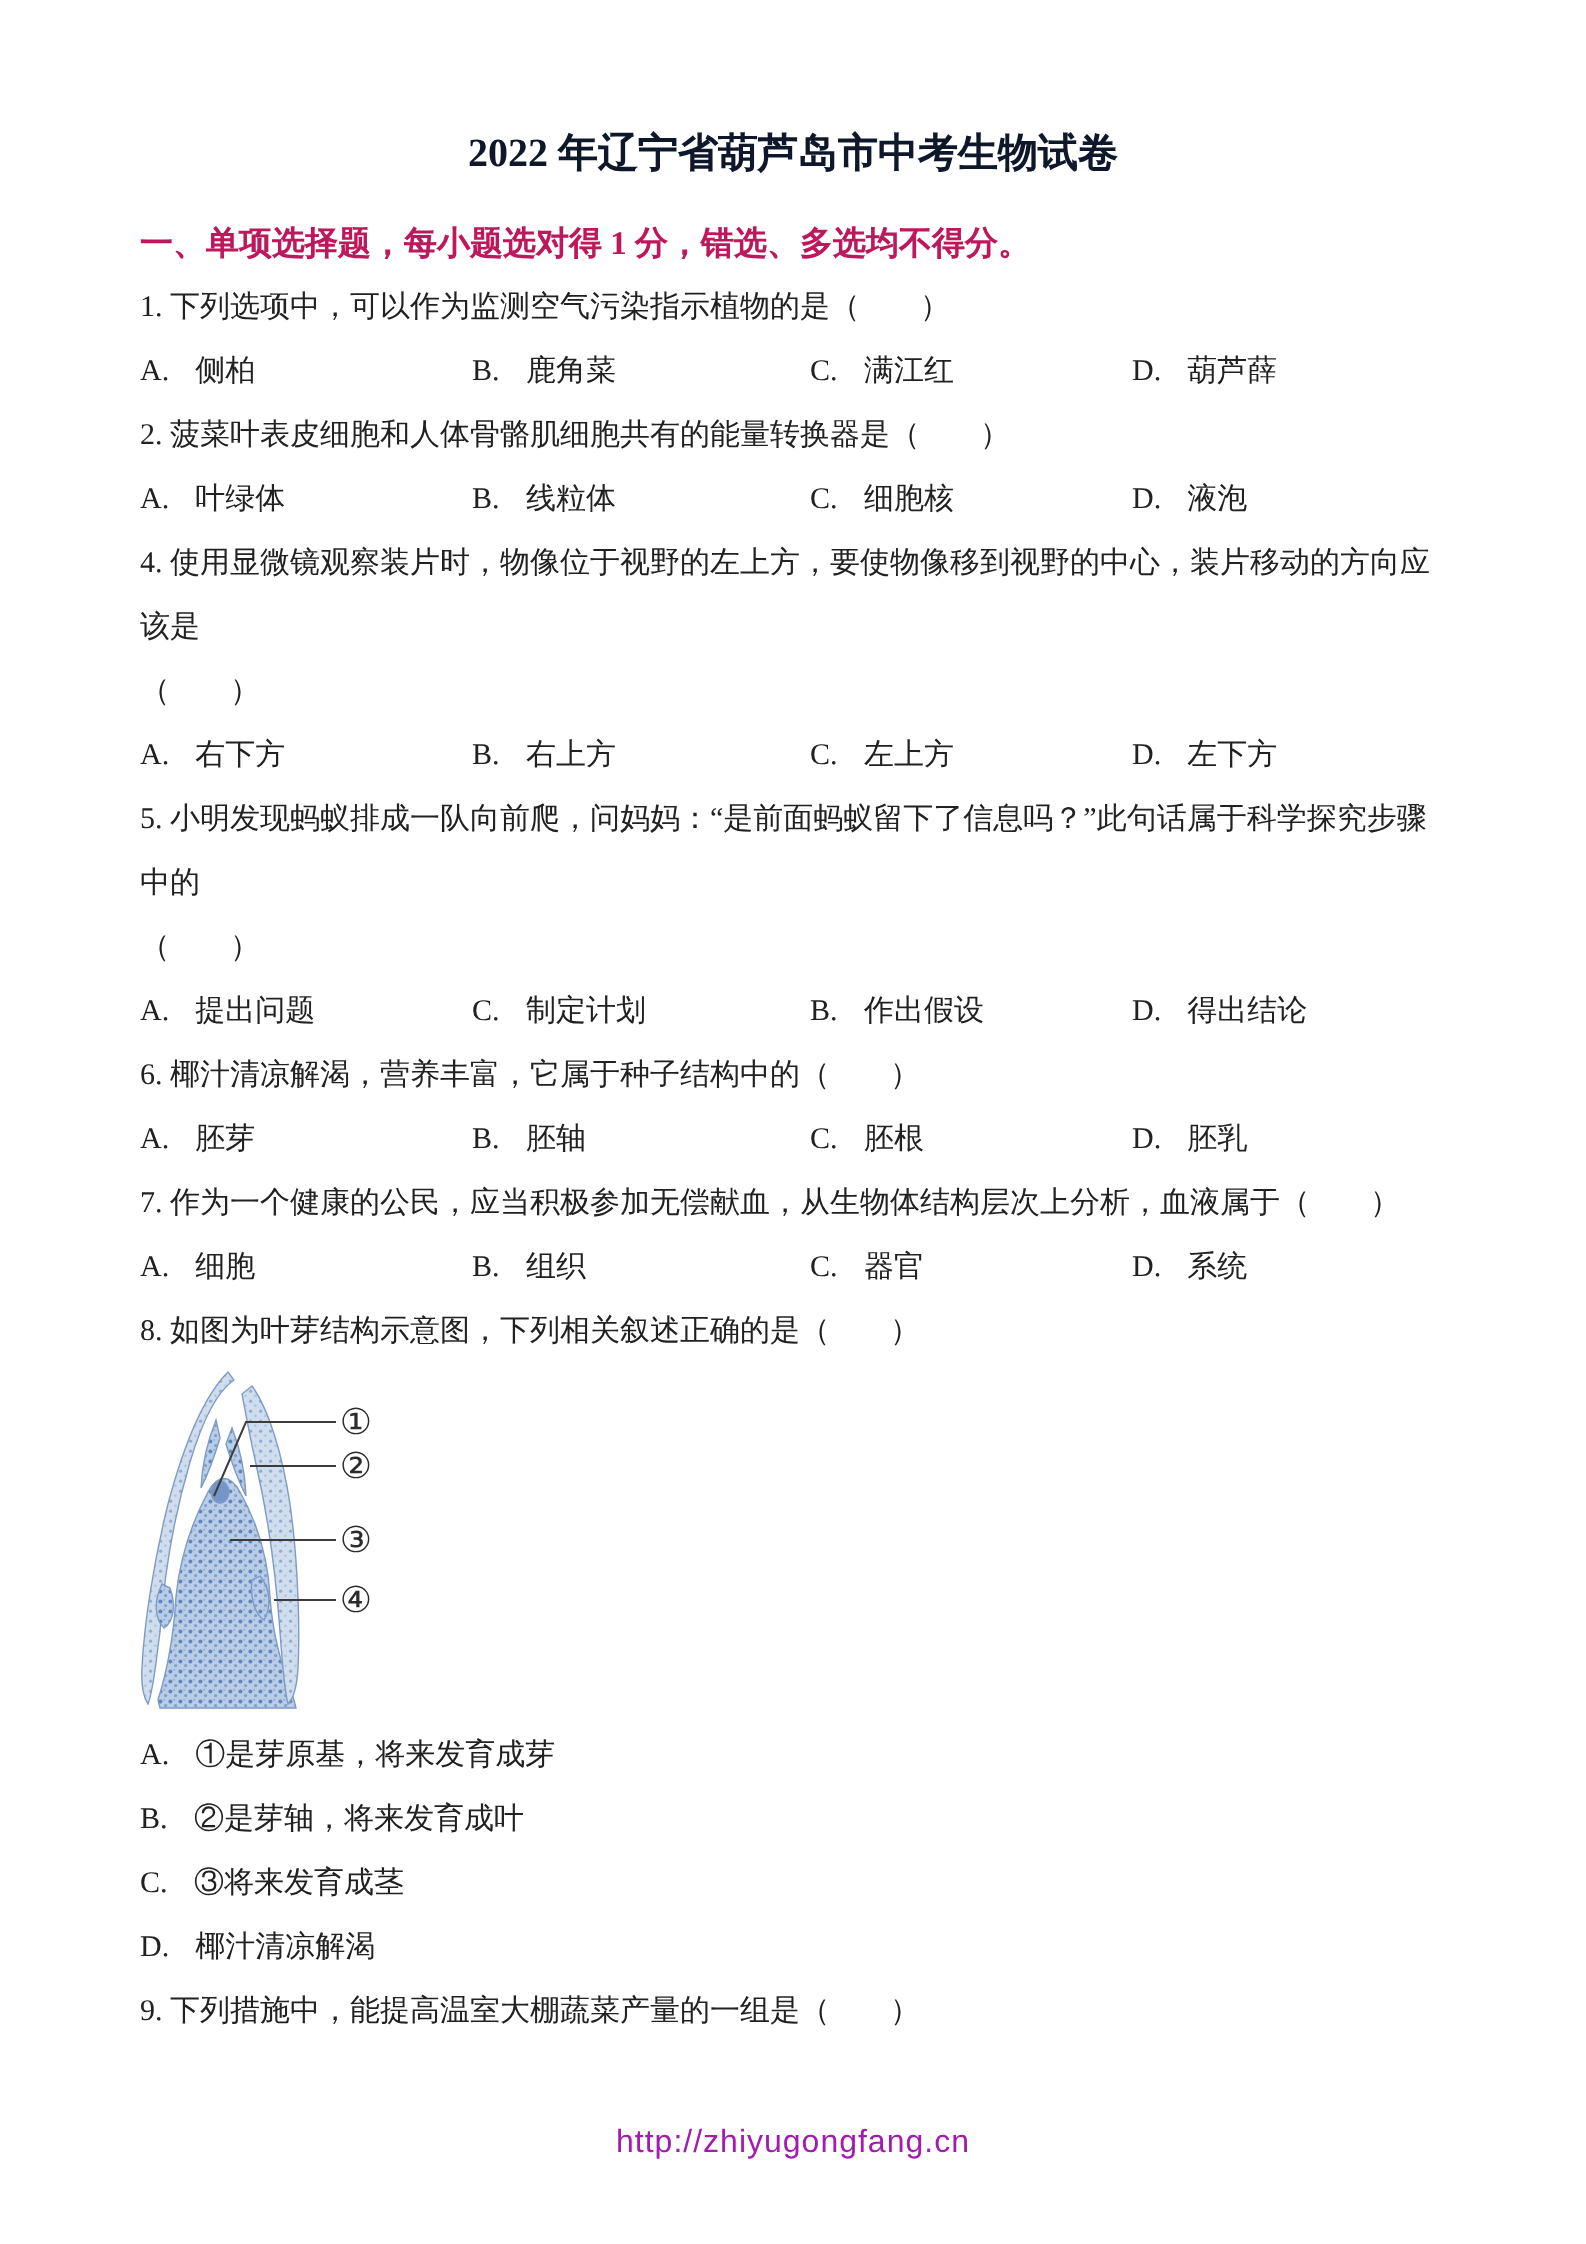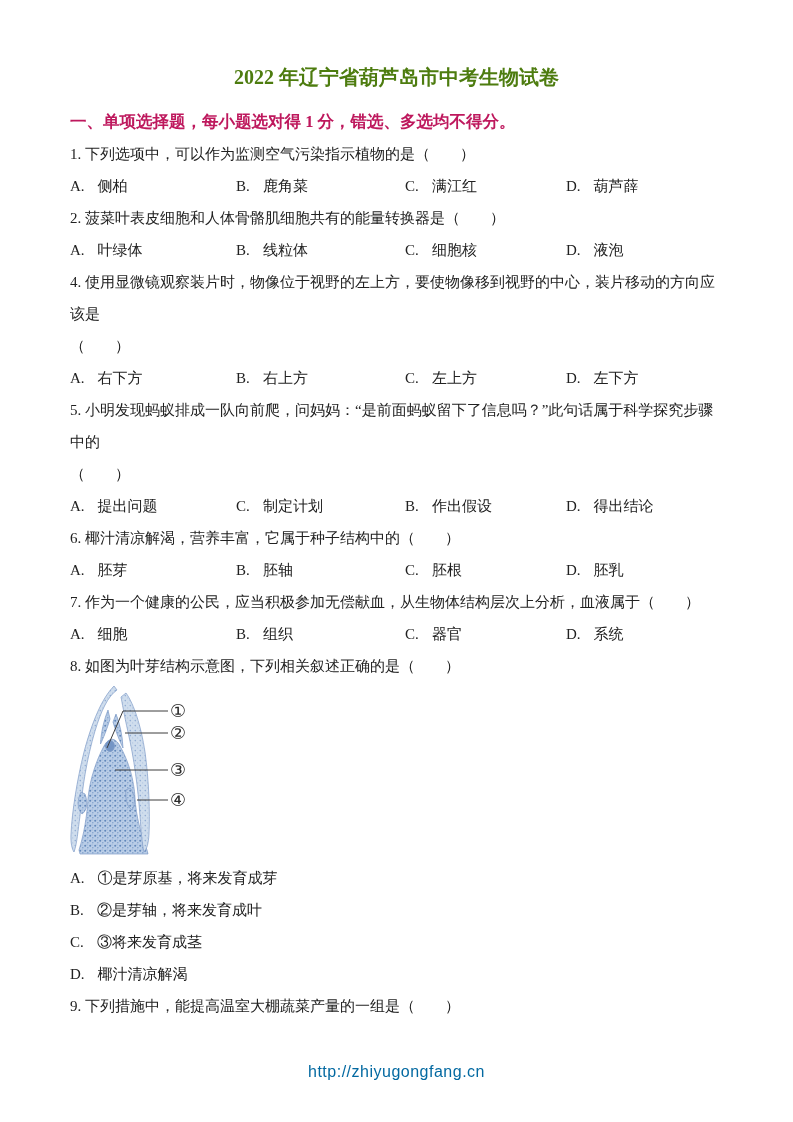--- a/index.html
+++ b/index.html
@@ -9,21 +9,21 @@
     background:#ffffff;
     font-family:"Liberation Serif","DejaVu Serif",serif;
     color:#212121;
     overflow:hidden;
   }
   .content { padding:64px 70px 0 70px; }
   .title {
     margin:0 0 16px 0;
     font-size:20px; line-height:26px;
     font-weight:bold; text-align:center;
-    color:#4d7c0f;
+    color:#0f172a;
   }
   .section-header {
     margin:0;
     font-size:16.5px; line-height:32px;
     font-weight:bold; color:#be185d;
   }
   .qline { margin:0; font-size:15px; line-height:32px; }
   .opt-row {
     display:grid;
     grid-template-columns:166px 169px 161px 1fr;
@@ -35,21 +35,21 @@
   .figure svg { position:absolute; left:-6px; top:2px; }
   .svg-label {
     font-family:"DejaVu Sans","Liberation Sans",sans-serif;
     font-size:18px;
   }
   .footer {
     position:absolute; left:0; right:0; top:1063px;
     text-align:center;
     font-family:"Liberation Sans","DejaVu Sans",sans-serif;
     font-size:16px; letter-spacing:0.5px;
-    color:#0369a1;
+    color:#a21caf;
   }
 </style>
 </head>
 <body>
 
 <div class="page">
   <div class="content">
 
     <h1 class="title">2022 年辽宁省葫芦岛市中考生物试卷</h1>
 

